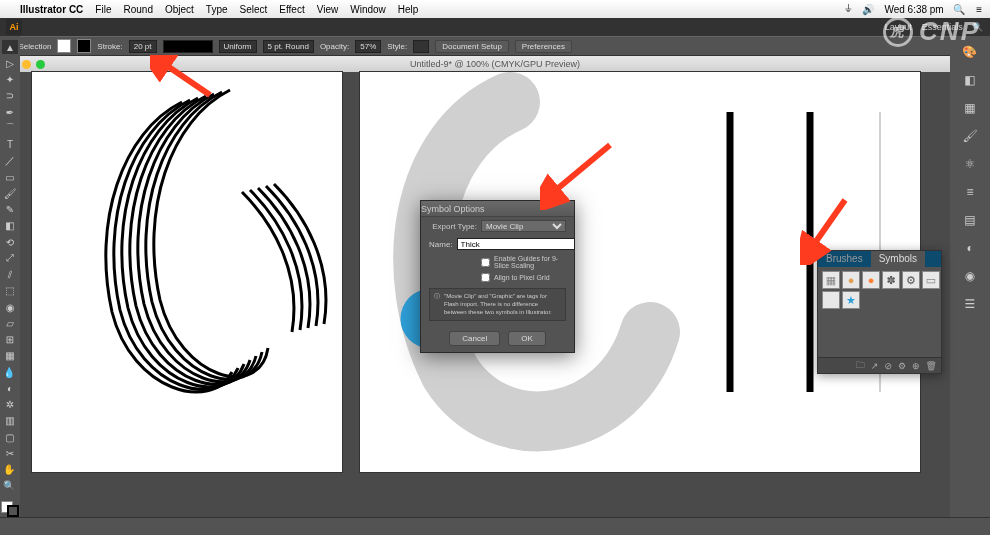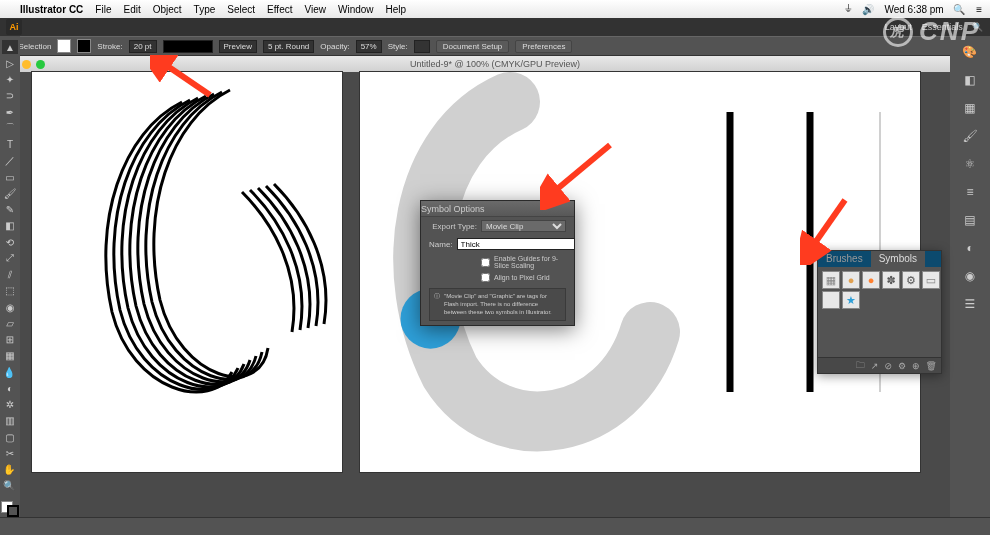--- a/index.html
+++ b/index.html
@@ -56,21 +56,21 @@
 .watermark{position:absolute;top:16px;right:10px;font-size:26px;font-weight:bold;color:rgba(255,255,255,.6);letter-spacing:2px;font-style:italic;display:flex;align-items:center;gap:6px}
 .watermark .circ{width:30px;height:30px;border:3px solid rgba(255,255,255,.6);border-radius:50%;display:flex;align-items:center;justify-content:center;font-size:14px}
 </style>
 </head>
 <body>
 
 <div class="menubar">
   <span class="apple"></span>
   <b>Illustrator CC</b>
   <span>File</span>
-  <span>Edit</span>
+  <span>Round</span>
   <span>Object</span>
   <span>Type</span>
   <span>Select</span>
   <span>Effect</span>
   <span>View</span>
   <span>Window</span>
   <span>Help</span>
   <div class="right">
     <span>⏚</span>
     <span>🔊</span>
@@ -89,21 +89,21 @@
   </div>
 </div>
 
 <div class="optbar">
   <span>No Selection</span>
   <span class="swatch"></span>
   <span class="swatch" style="background:#000"></span>
   <span>Stroke:</span>
   <span class="field">20 pt</span>
   <span class="field" style="width:50px;background:linear-gradient(90deg,#000,#000)"></span>
-  <span class="field">Preview</span>
+  <span class="field">Uniform</span>
   <span class="field">5 pt. Round</span>
   <span>Opacity:</span>
   <span class="field">57%</span>
   <span>Style:</span>
   <span class="field" style="width:16px"></span>
   <span class="btn">Document Setup</span>
   <span class="btn">Preferences</span>
 </div>
 
 <div class="titlebar">
@@ -208,20 +208,24 @@
       <span>Enable Guides for 9-Slice Scaling</span>
     </div>
   <div class="chk">
       <input type="checkbox" style="">
       <span>Align to Pixel Grid</span>
     </div>
   <div class="info">
       <span>ⓘ</span>
       <span>"Movie Clip" and "Graphic" are tags for Flash import. There is no difference between these two symbols in Illustrator.</span>
     </div>
+  <div class="dbtns">
+    <div class="dbtn">Cancel</div>
+    <div class="dbtn">OK</div>
+  </div>
 </div>
 
 <div class="panel">
   <div class="ptabs">
     <div class="ptab">Brushes</div>
     <div class="ptab act">Symbols</div>
   </div>
   <div class="pbody">
     <div class="sgrid" id="sgrid">
         <div class="sym" style="color: rgb(136, 136, 136);">▦</div>

